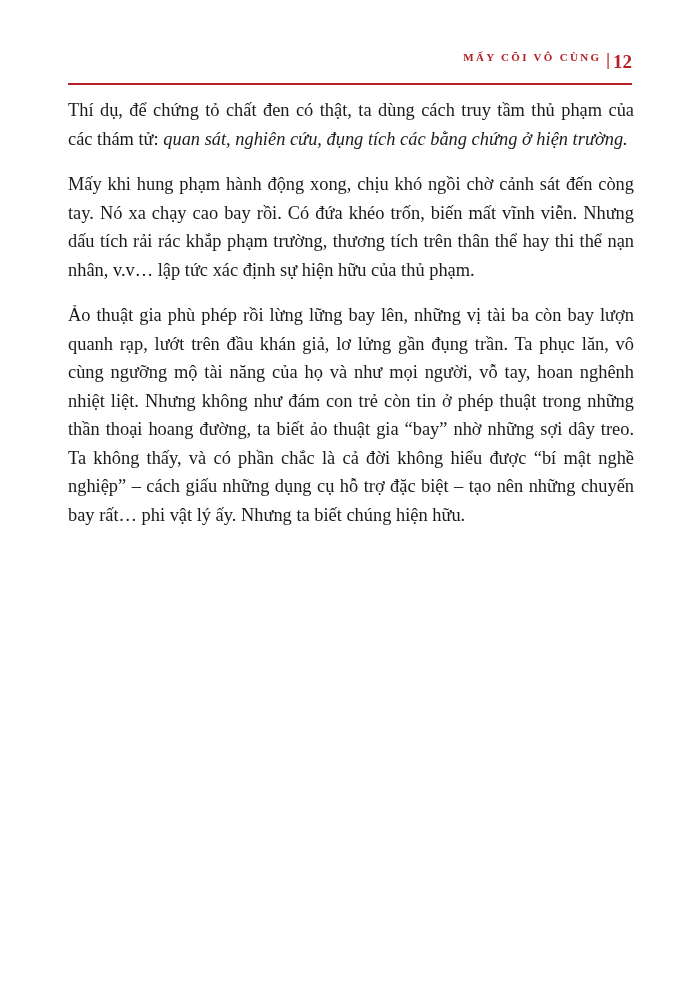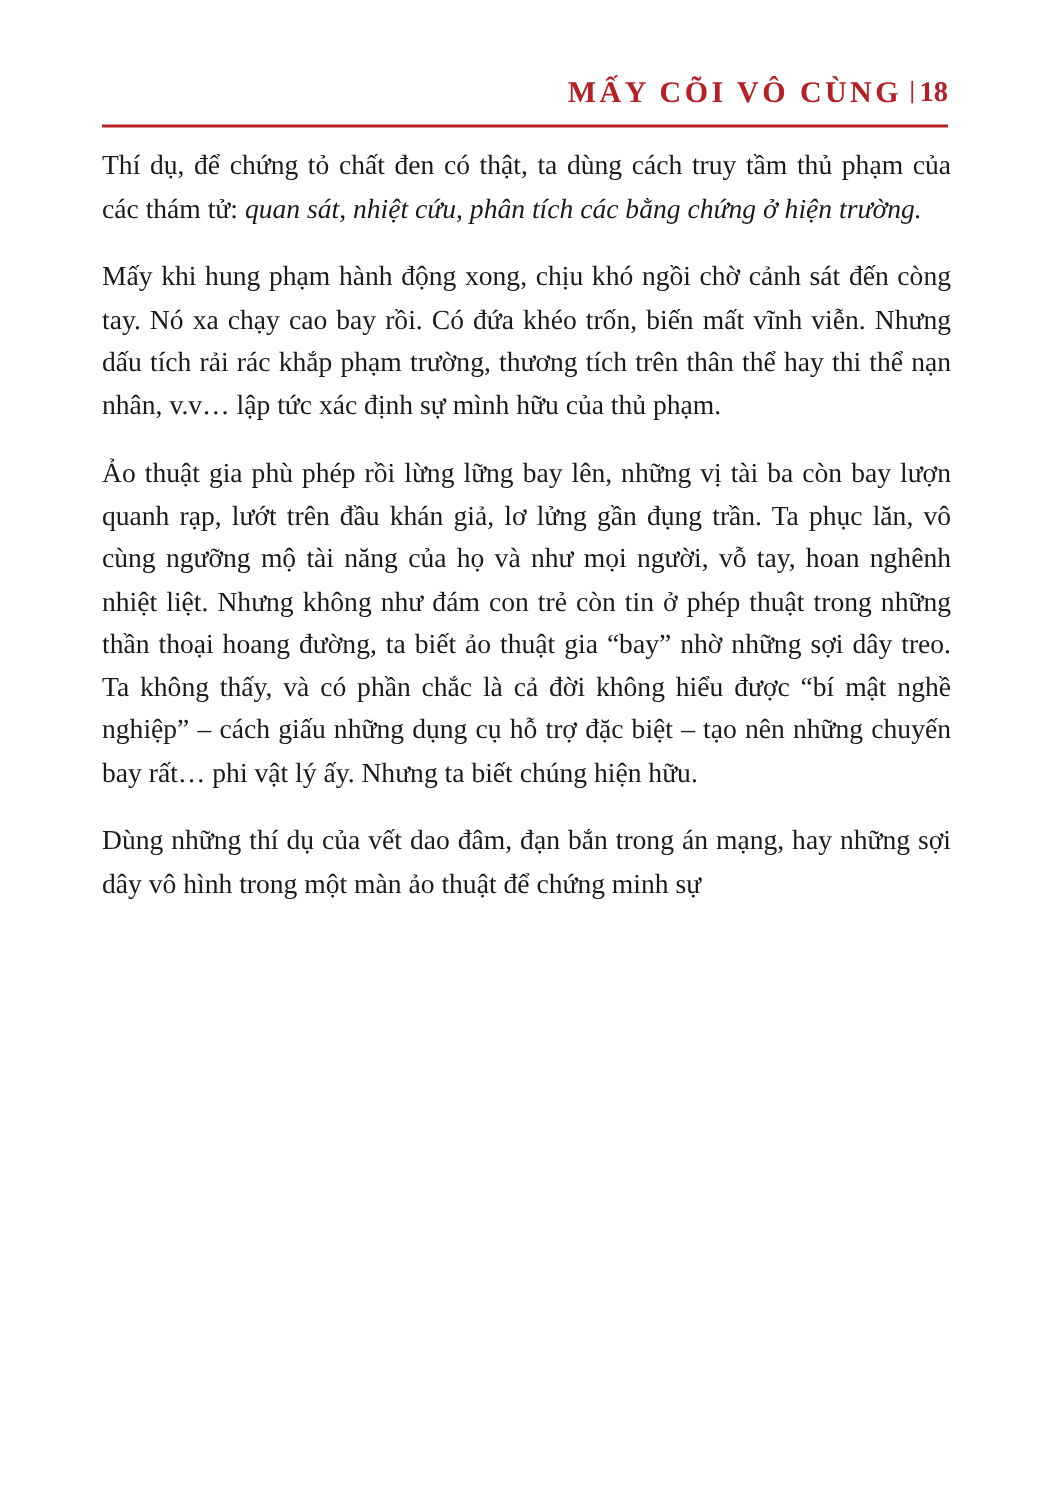--- a/index.html
+++ b/index.html
@@ -26,21 +26,21 @@
     top: 52px;
     left: 68px;
     right: 68px;
     height: 34px;
     display: flex;
     align-items: flex-start;
     justify-content: flex-end;
   }
   .header-title {
     font-family: "Liberation Serif", serif;
-    font-size: 20px;
+    font-size: 11px;
     letter-spacing: 2.3px;
     color: #b52026;
     font-weight: bold;
     white-space: nowrap;
     line-height: 1;
   }
   .header-sep {
     color: #b52026;
     font-size: 16.5px;
     font-weight: bold;
@@ -84,33 +84,30 @@
   }
 </style>
 </head>
 <body>
 
 <div class="page">
 
   <div class="header">
     <span class="header-title">MẤY CÕI VÔ CÙNG</span>
     <span class="header-sep">|</span>
-    <span class="header-page">18</span>
+    <span class="header-page">12</span>
   </div>
 
   <div class="rule"></div>
 
   <div class="content">
     <p class="para">
-      <span>Thí dụ, để chứng tỏ chất đen có thật, ta dùng cách truy tầm thủ phạm của các thám tử: </span><span class="ital">quan sát, nhiệt cứu, phân tích các bằng chứng ở hiện trường.</span>
+      <span>Thí dụ, để chứng tỏ chất đen có thật, ta dùng cách truy tầm thủ phạm của các thám tử: </span><span class="ital">quan sát, nghiên cứu, đụng tích các bằng chứng ở hiện trường.</span>
     </p>
     <p class="para">
-      <span>Mấy khi hung phạm hành động xong, chịu khó ngồi chờ cảnh sát đến còng tay. Nó xa chạy cao bay rồi. Có đứa khéo trốn, biến mất vĩnh viễn. Nhưng dấu tích rải rác khắp phạm trường, thương tích trên thân thể hay thi thể nạn nhân, v.v… lập tức xác định sự mình hữu của thủ phạm.</span>
+      <span>Mấy khi hung phạm hành động xong, chịu khó ngồi chờ cảnh sát đến còng tay. Nó xa chạy cao bay rồi. Có đứa khéo trốn, biến mất vĩnh viễn. Nhưng dấu tích rải rác khắp phạm trường, thương tích trên thân thể hay thi thể nạn nhân, v.v… lập tức xác định sự hiện hữu của thủ phạm.</span>
     </p>
     <p class="para">
       <span>Ảo thuật gia phù phép rồi lừng lững bay lên, những vị tài ba còn bay lượn quanh rạp, lướt trên đầu khán giả, lơ lửng gần đụng trần. Ta phục lăn, vô cùng ngưỡng mộ tài năng của họ và như mọi người, vỗ tay, hoan nghênh nhiệt liệt. Nhưng không như đám con trẻ còn tin ở phép thuật trong những thần thoại hoang đường, ta biết ảo thuật gia “bay” nhờ những sợi dây treo. Ta không thấy, và có phần chắc là cả đời không hiểu được “bí mật nghề nghiệp” – cách giấu những dụng cụ hỗ trợ đặc biệt – tạo nên những chuyến bay rất… phi vật lý ấy. Nhưng ta biết chúng hiện hữu.</span>
-    </p>
-    <p class="para">
-      <span>Dùng những thí dụ của vết dao đâm, đạn bắn trong án mạng, hay những sợi dây vô hình trong một màn ảo thuật để chứng minh sự</span>
     </p>
   </div>
 
 </div>
 
 </body></html>

